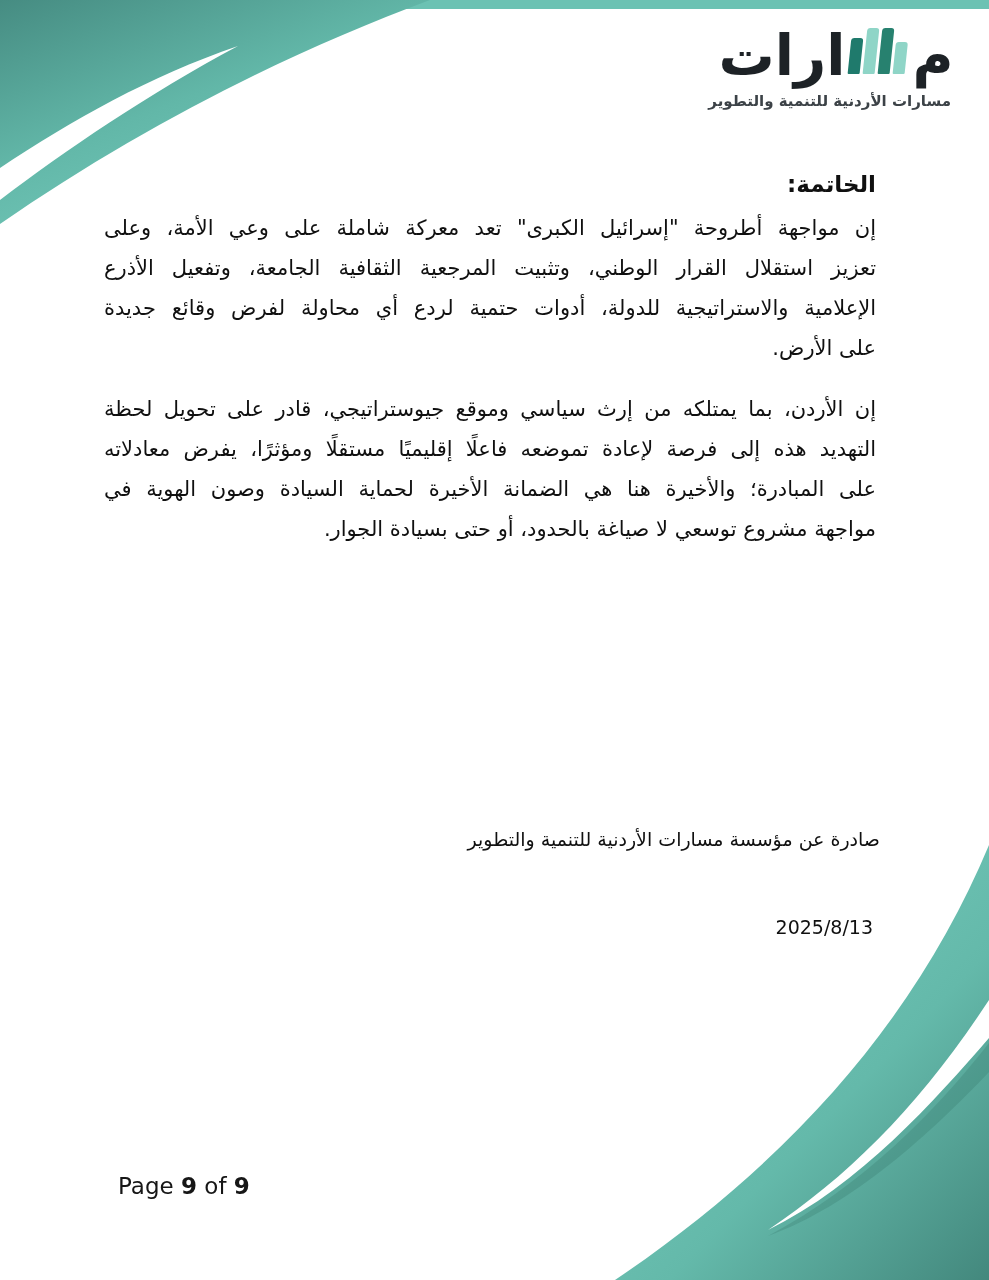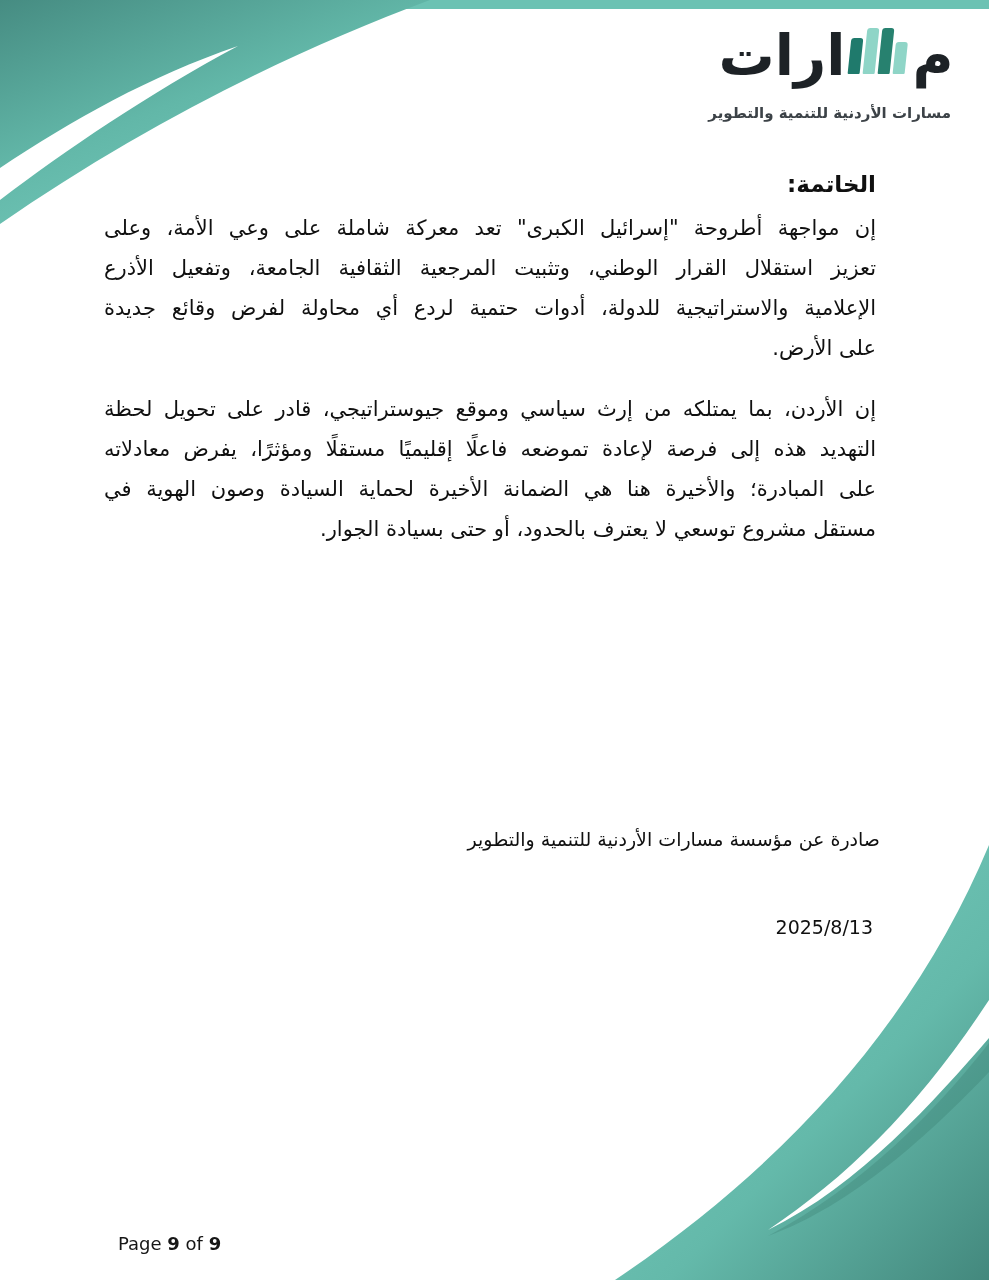--- a/index.html
+++ b/index.html
@@ -13,35 +13,35 @@
   .logo{position:absolute;top:28px;right:38px;z-index:2;width:230px;text-align:center;}
   .wordmark{direction:rtl;display:flex;justify-content:center;align-items:flex-end;
             font-weight:bold;font-size:56px;color:#1d2226;line-height:1;}
   .wm-text{display:inline-block;}
   .wm-bars{display:inline-flex;align-items:flex-end;gap:3px;margin:0 5px 10px 5px;transform:skewX(-6deg);}
   .wm-bars i{display:inline-block;width:12px;border-radius:3px 3px 1px 1px;}
   .wm-bars .b1{height:32px;background:#8fd5c7;}
   .wm-bars .b2{height:46px;background:#27816f;}
   .wm-bars .b3{height:46px;background:#8fd5c7;}
   .wm-bars .b4{height:36px;background:#1f7a6c;}
-  .tagline{margin-top:20px;font-size:15px;font-weight:600;color:#3c4247;direction:rtl;white-space:nowrap;}
+  .tagline{margin-top:8px;font-size:15px;font-weight:600;color:#3c4247;direction:rtl;white-space:nowrap;}
   
   .content{position:absolute;top:166px;right:113px;width:772px;z-index:1;
            direction:rtl;color:#101010;}
   .content h2{font-size:23px;font-weight:bold;margin:0 0 6px 0;text-align:right;line-height:36px;}
   .para .line{font-size:21px;line-height:40px;text-align:justify;text-align-last:justify;white-space:nowrap;}
   .para .line.last{text-align-last:right;white-space:normal;}
   .para.p2{margin-top:21px;}
   
   .issuer{position:absolute;top:824px;right:109px;z-index:1;direction:rtl;
           font-size:19px;color:#101010;line-height:30px;}
   .pubdate{position:absolute;top:912px;right:116px;z-index:1;
            font-size:19px;color:#101010;line-height:30px;}
-  .pagenum{position:absolute;left:118px;top:1232px;z-index:1;
-           font-size:18px;color:#161616;line-height:24px;}
+  .pagenum{position:absolute;left:118px;top:1174px;z-index:1;
+           font-size:23px;color:#161616;line-height:24px;}
   .pagenum b{font-weight:bold;}
 </style>
 </head>
 <body>
 
 <svg class="deco" viewBox="0 0 989 1280" xmlns="http://www.w3.org/2000/svg" aria-hidden="true">
   <defs>
     <linearGradient id="gTop" x1="0" y1="0" x2="0.65" y2="0.9">
       <stop offset="0" stop-color="#468c82"></stop>
       <stop offset="0.55" stop-color="#62b7a8"></stop>
@@ -86,21 +86,21 @@
     <div class="line">إن مواجهة أطروحة "إسرائيل الكبرى" تعد معركة شاملة على وعي الأمة، وعلى</div>
     <div class="line">تعزيز استقلال القرار الوطني، وتثبيت المرجعية الثقافية الجامعة، وتفعيل الأذرع</div>
     <div class="line">الإعلامية والاستراتيجية للدولة، أدوات حتمية لردع أي محاولة لفرض وقائع جديدة</div>
     <div class="line last">على الأرض.</div>
   </div>
 
   <div class="para p2">
     <div class="line">إن الأردن، بما يمتلكه من إرث سياسي وموقع جيوستراتيجي، قادر على تحويل لحظة</div>
     <div class="line">التهديد هذه إلى فرصة لإعادة تموضعه فاعلًا إقليميًا مستقلًا ومؤثرًا، يفرض معادلاته</div>
     <div class="line">على المبادرة؛ والأخيرة هنا هي الضمانة الأخيرة لحماية السيادة وصون الهوية في</div>
-    <div class="line last">مستقل مشروع توسعي لا يعترف بالحدود، أو حتى بسيادة الجوار.</div>
+    <div class="line last">مواجهة مشروع توسعي لا صياغة بالحدود، أو حتى بسيادة الجوار.</div>
   </div>
 </div>
 
 <div class="issuer">صادرة عن مؤسسة مسارات الأردنية للتنمية والتطوير</div>
 <div class="pubdate">2025/8/13</div>
 
 <div class="pagenum">
   <span>Page</span>
   <b>9</b>
   <span>of</span>

